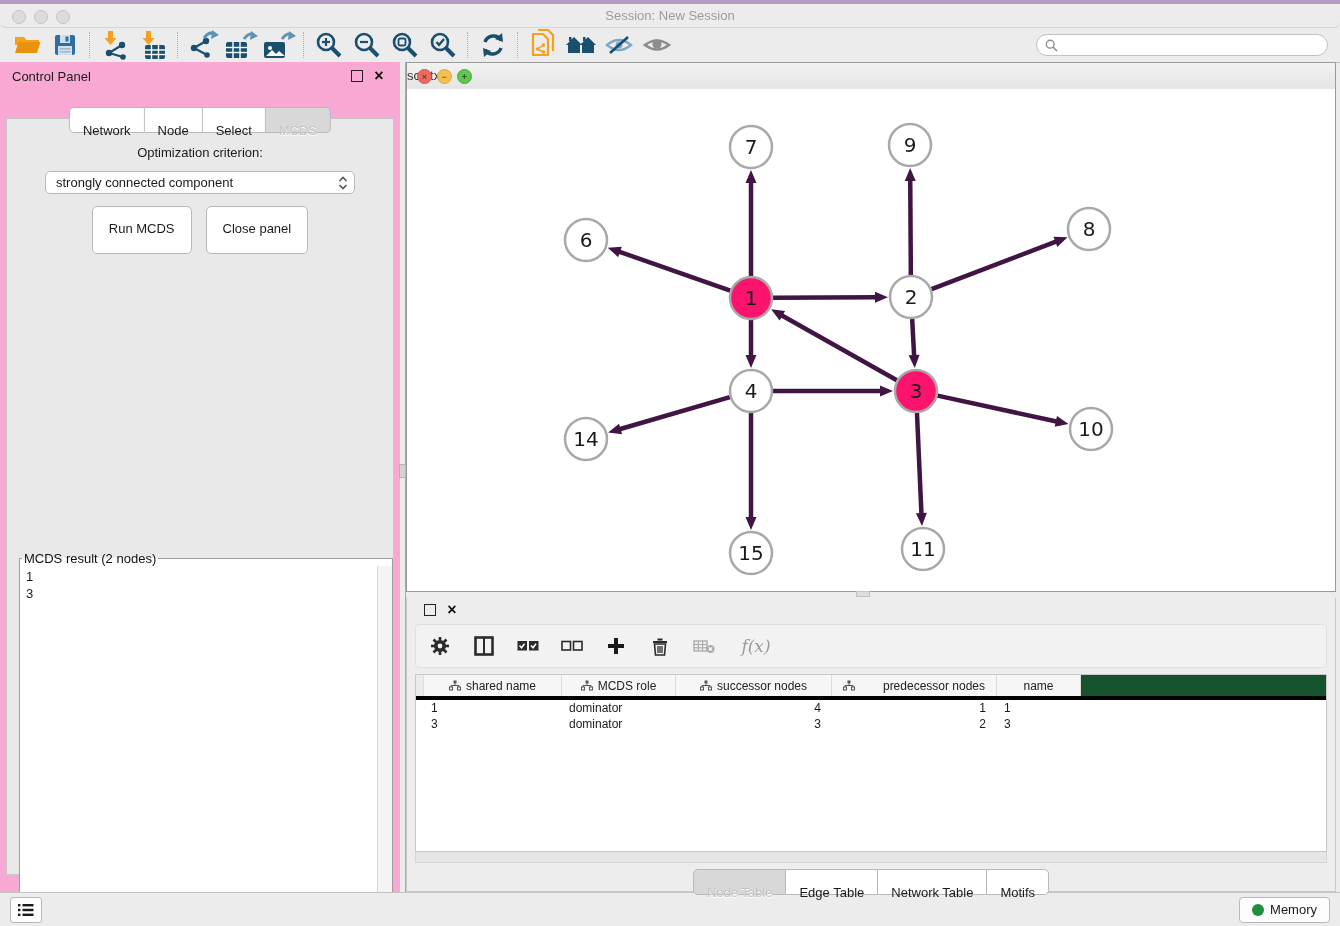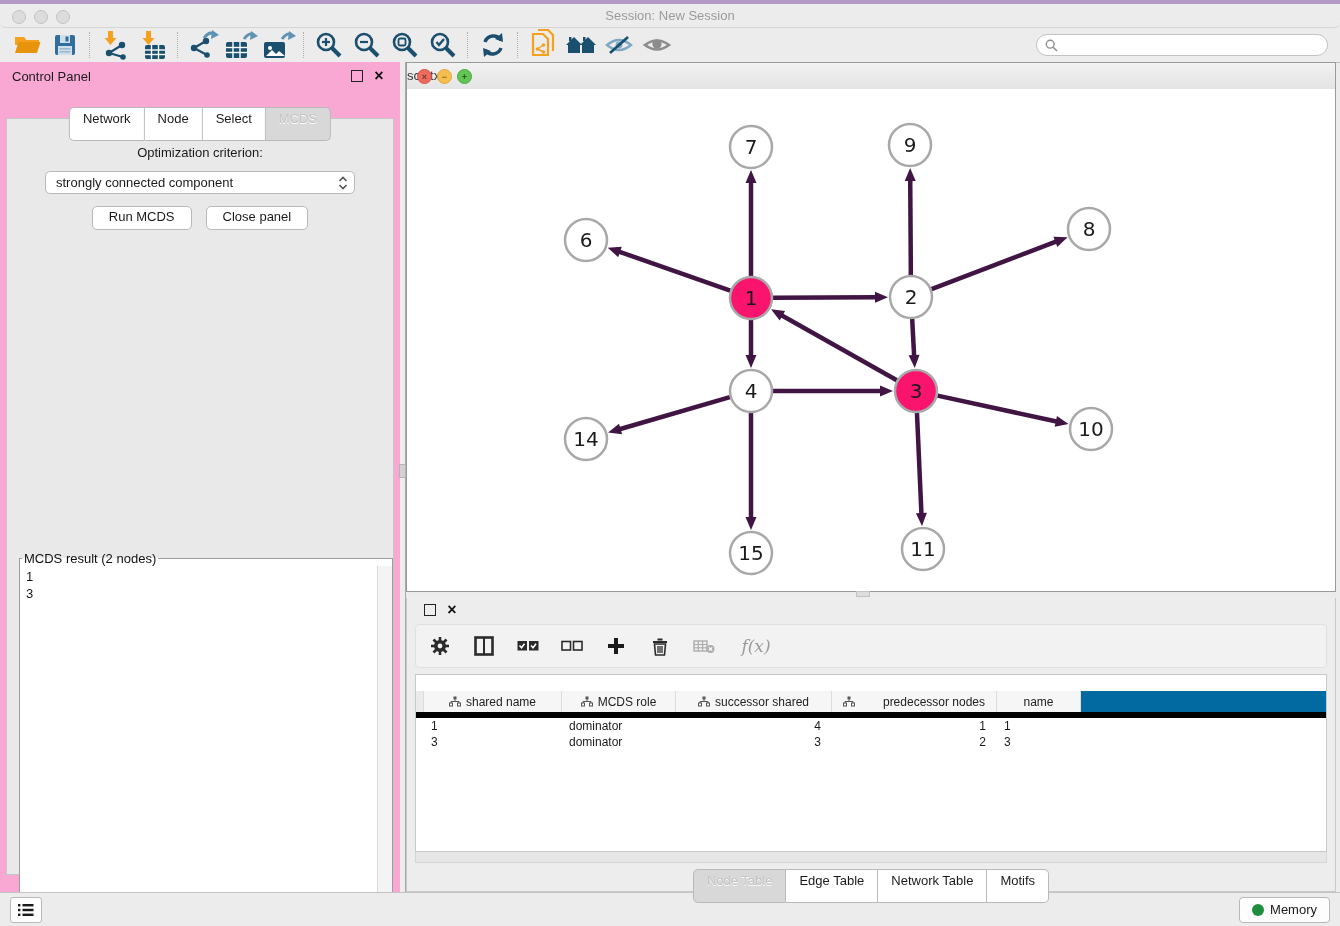--- a/index.html
+++ b/index.html
@@ -25,32 +25,32 @@
 
   
   .control-panel{left:0;top:62px;width:400px;height:830px;background:#f9a8d4;}
   .panel-head{height:28px;display:flex;align-items:center;padding:0 12px;}
   .panel-title{font-size:13px;color:#1a1a1a;flex:1;}
   .ph-btn{width:18px;height:18px;display:flex;align-items:center;justify-content:center;margin-left:4px;}
   .float-glyph{width:10px;height:10px;border:1.6px solid #222;display:block;}
   .close-glyph{font-size:16px;font-weight:bold;color:#111;line-height:14px;}
   .cp-content{left:6px;top:56px;width:388px;height:757px;background:#E9E9E9;border:1px solid #C6C6C6;}
   .seg{display:flex;position:absolute;left:50%;transform:translateX(-50%);top:45px;z-index:5;}
-  .seg-btn{background:#fff;border:1px solid #B9B9B9;border-left:none;padding:0 13px;font-size:13px;
-           height:34px;line-height:21px;box-sizing:border-box;cursor:default;white-space:nowrap;}
+  .seg-btn{background:#fff;border:1px solid #B9B9B9;border-left:none;padding:12px 13px;font-size:13px;
+           height:22px;line-height:21px;box-sizing:border-box;cursor:default;white-space:nowrap;}
   .seg-btn:first-child{border-left:1px solid #B9B9B9;border-radius:5px 0 0 5px;}
   .seg-btn:last-child{border-radius:0 5px 5px 0;}
   .seg-btn.sel{background:#D8D8D8;color:#C3C3C3;text-shadow:0 1px 0 #fff;}
   .opt-label{text-align:center;font-size:13px;margin-top:26px;}
   .dropdown{margin:11px auto 0 auto;width:310px;height:23px;background:#fff;border:1px solid #B9B9B9;
             border-radius:5px;display:flex;align-items:center;padding:0 6px 0 10px;box-sizing:border-box;}
   .dropdown span{flex:1;font-size:13px;}
   .btn-row{display:flex;justify-content:center;gap:14px;margin-top:12px;}
   .mac-btn{background:#fff;border:1px solid #B9B9B9;border-radius:5px;height:22px;line-height:20px;
-           padding:0 16px;font-size:13px;}
+           padding:12px 16px;font-size:13px;}
   fieldset.result{left:12px;top:432px;width:372px;height:378px;border:1px solid #9E9E9E;background:#fff;
            margin:0;padding:0;position:absolute;}
   fieldset.result legend{font-size:13px;color:#111;margin-left:2px;padding:0 2px;background:transparent;}
   .result-inner{position:absolute;left:0;top:0;right:14px;bottom:0;padding:2px 6px;font-size:13px;line-height:17px;}
   .result-scroll{position:absolute;right:0;top:0;bottom:0;width:14px;background:#F4F4F4;border-left:1px solid #D9D9D9;}
 
   
   .v-divider{left:400px;top:62px;width:6px;height:830px;background:#ECECEC;border-right:1px solid #A9A9A9;}
   .v-handle{left:399px;top:464px;width:7px;height:14px;background:#D2D2D2;border:1px solid #B3B3B3;}
   .h-handle{left:856px;top:591px;width:14px;height:6px;background:#DDD;border:1px solid #C3C3C3;}
@@ -67,21 +67,21 @@
   .net-canvas{position:absolute;left:0;top:26px;width:928px;height:502px;background:#fff;}
 
   
   .table-panel{left:406px;top:598px;width:930px;height:294px;background:#EDEDED;border:1px solid #C9C9C9;border-top:none;}
   .tp-head{height:24px;display:flex;align-items:center;padding:0 10px;}
   .tp-toolbar{margin:2px 8px 0 8px;height:42px;background:#F2F2F2;border:1px solid #E0E0E0;border-radius:4px;
               display:flex;align-items:center;padding:0 12px;gap:20px;}
   .tp-tool{display:flex;align-items:center;justify-content:center;width:24px;height:24px;}
   .fx{font-family:"DejaVu Serif",serif;font-style:italic;font-size:17px;color:#9A9A9A;}
   .tablewrap{margin:6px 8px 0 8px;height:176px;background:#fff;border:1px solid #C9C9C9;overflow:hidden;}
-  .thead{display:flex;height:21px;background:#0369a1;border-bottom:6px solid #000000;margin-top:16px;}
+  .thead{display:flex;height:21px;background:#14532d;border-bottom:4px solid #000000;}
   .th{display:flex;align-items:center;justify-content:center;gap:5px;font-size:12px;color:#222;
       border-right:1px solid #DCDCDC;box-sizing:border-box;background:#F6F6F6;}
   .th:last-child{border-right:1px solid #DCDCDC;}
   .gutter{width:7px;background:#EBEBEB;border-right:1px solid #DCDCDC;}
   .tr{display:flex;height:16px;}
   .td{font-size:12px;line-height:16px;box-sizing:border-box;overflow:hidden;white-space:nowrap;}
   .td.left{padding-left:8px;text-align:left;}
   .td.right{padding-right:10px;text-align:right;}
   .tp-strip{margin:0 8px;height:10px;background:#E6E6E6;border:1px solid #D6D6D6;border-top:none;}
   .tp-tabs{display:flex;justify-content:center;margin-top:6px;}
@@ -490,21 +490,21 @@
           </svg>
           <span>MCDS role</span>
         </div>
         <div class="th" style="width: 156px;">
           <svg width="12" height="11" viewBox="0 0 12 11">
             <rect x="4.5" y="0.5" width="3" height="3" fill="#555"></rect>
             <rect x="0.5" y="7" width="3" height="3" fill="none" stroke="#555"></rect>
             <rect x="8.5" y="7" width="3" height="3" fill="none" stroke="#555"></rect>
             <path d="M6 3.5 V5.5 M2 7 V5.5 H10 V7" fill="none" stroke="#555"></path>
           </svg>
-          <span>successor shared</span>
+          <span>successor nodes</span>
         </div>
         <div class="th" style="width: 165px; gap: 28px;">
           <svg width="12" height="11" viewBox="0 0 12 11">
             <rect x="4.5" y="0.5" width="3" height="3" fill="#555"></rect>
             <rect x="0.5" y="7" width="3" height="3" fill="none" stroke="#555"></rect>
             <rect x="8.5" y="7" width="3" height="3" fill="none" stroke="#555"></rect>
             <path d="M6 3.5 V5.5 M2 7 V5.5 H10 V7" fill="none" stroke="#555"></path>
           </svg>
           <span>predecessor nodes</span>
         </div>

